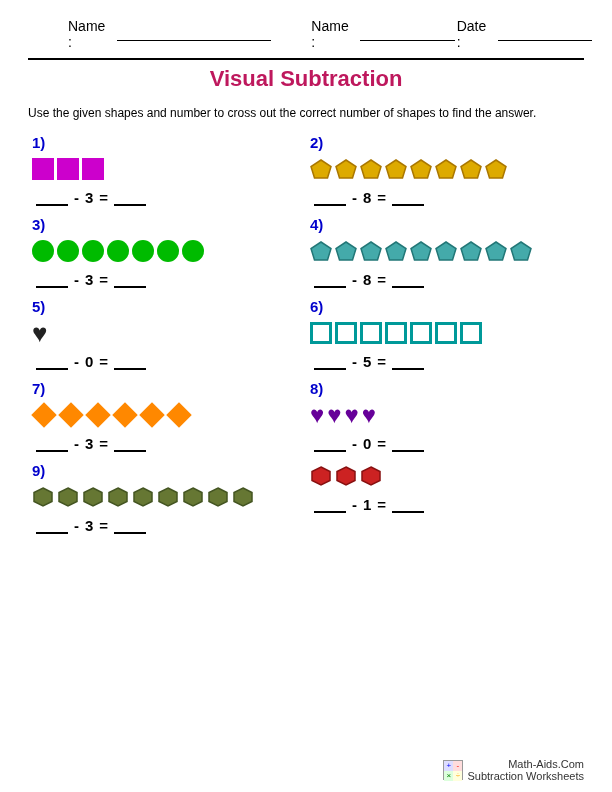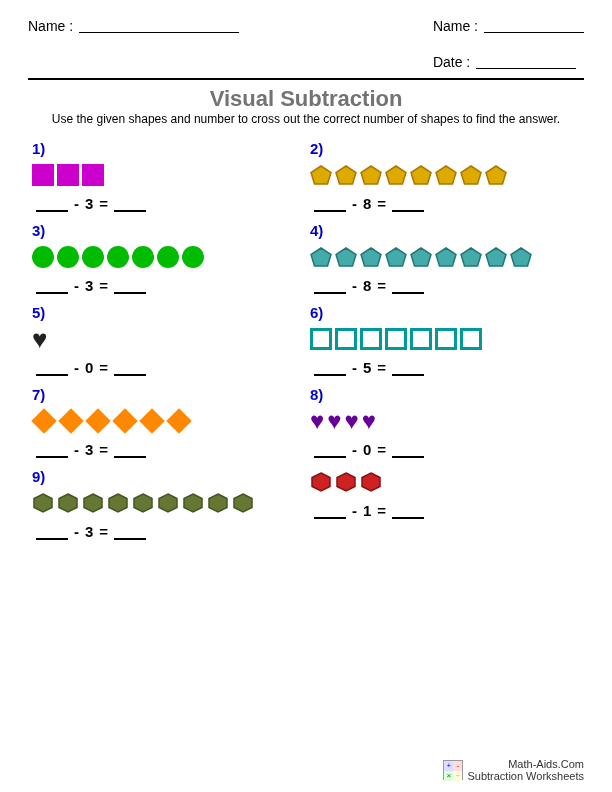--- a/index.html
+++ b/index.html
@@ -18,22 +18,23 @@
       padding: 18px 28px 10px 28px;
       position: relative;
     }
     .header-fields {
       display: flex;
       justify-content: space-between;
       margin-bottom: 6px;
     }
     .header-col {
       display: flex;
-      flex-direction: column;
-      gap: 20px;
+      flex-direction: row;
+      gap: 2px;
+      margin-left: 40px;
     }
     .field-row {
       display: flex;
       align-items: center;
       gap: 6px;
       font-size: 14px;
     }
     .field-line {
       border-bottom: 1px solid #000;
       width: 160px;
@@ -48,25 +49,25 @@
     }
     .divider {
       border: none;
       border-top: 2px solid #000;
       margin: 8px 0 6px 0;
     }
     .title {
       text-align: center;
       font-size: 22px;
       font-weight: bold;
-      color: #737373;
-      margin-bottom: 0;
+      color: #be185d;
+      margin-bottom: 14px;
     }
     .instructions {
-      text-align: center;
+      text-align: left;
       font-size: 12px;
       color: #000;
       margin-bottom: 10px;
     }
     .problems-grid {
       display: grid;
       grid-template-columns: 1fr 1fr;
       gap: 0px;
     }
     .problem {

